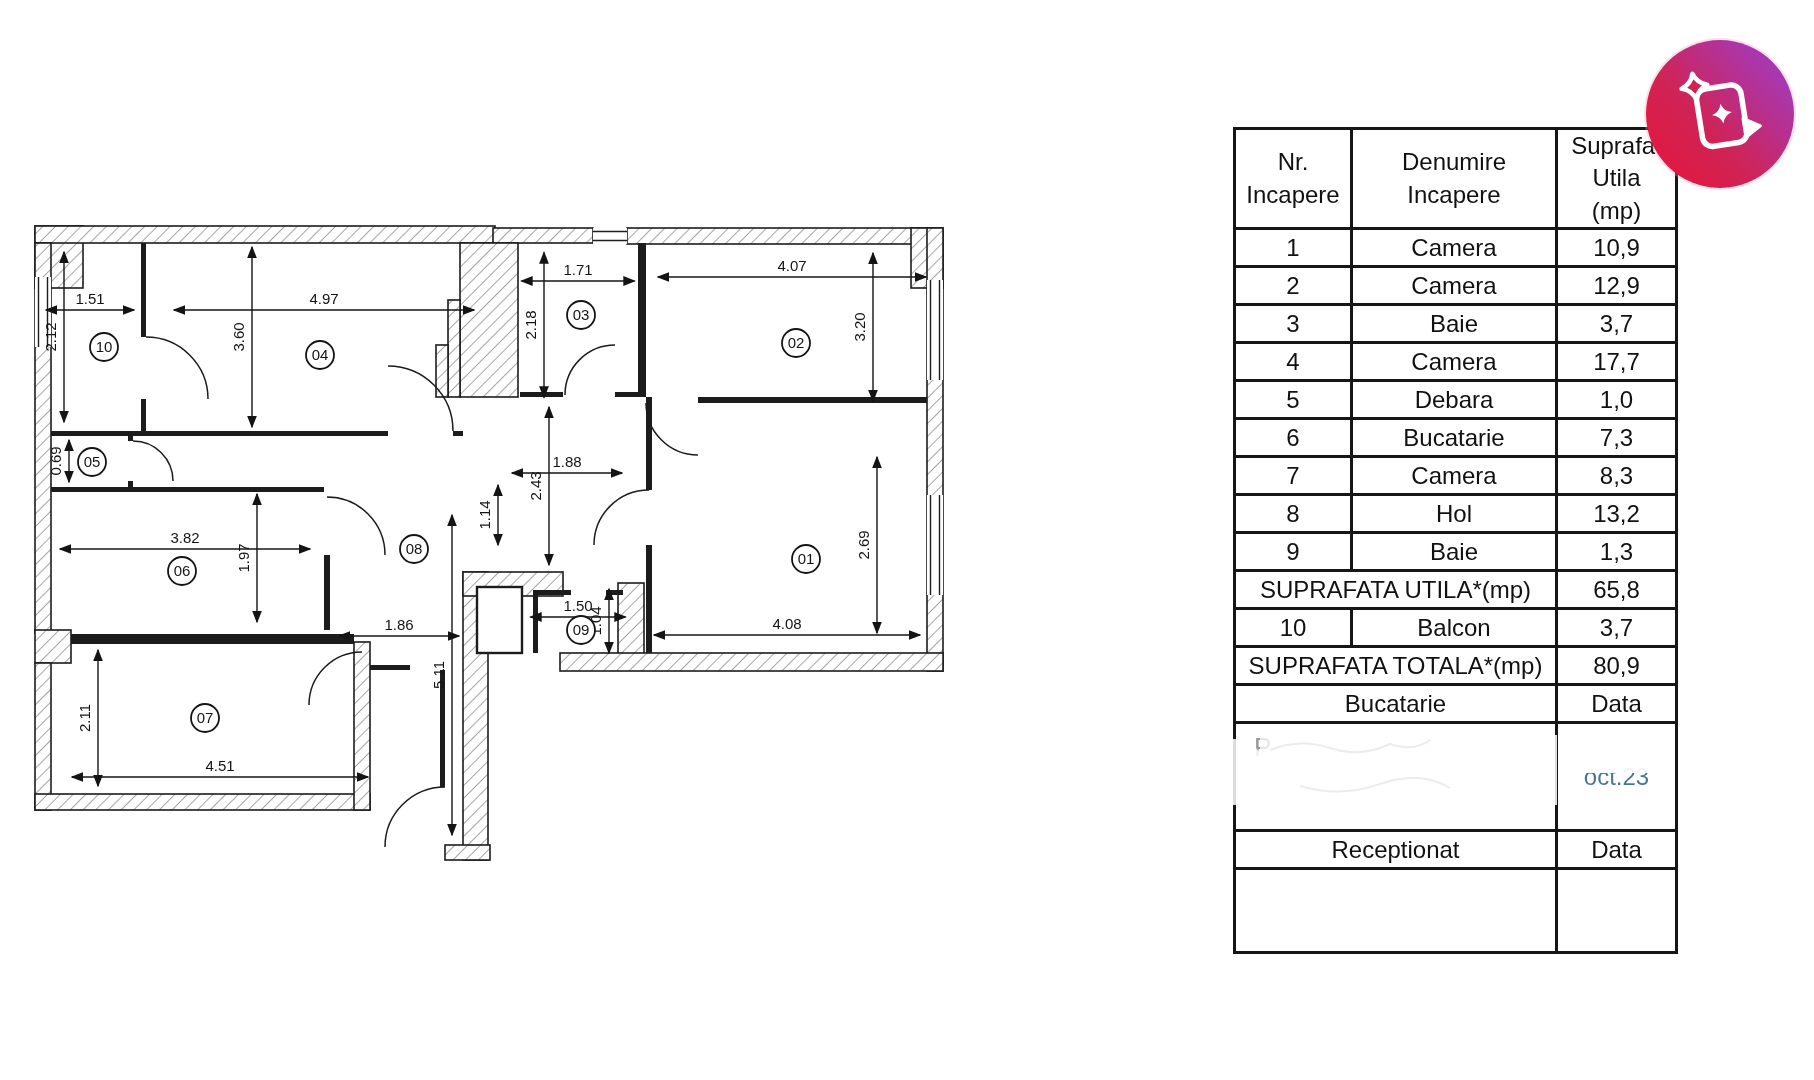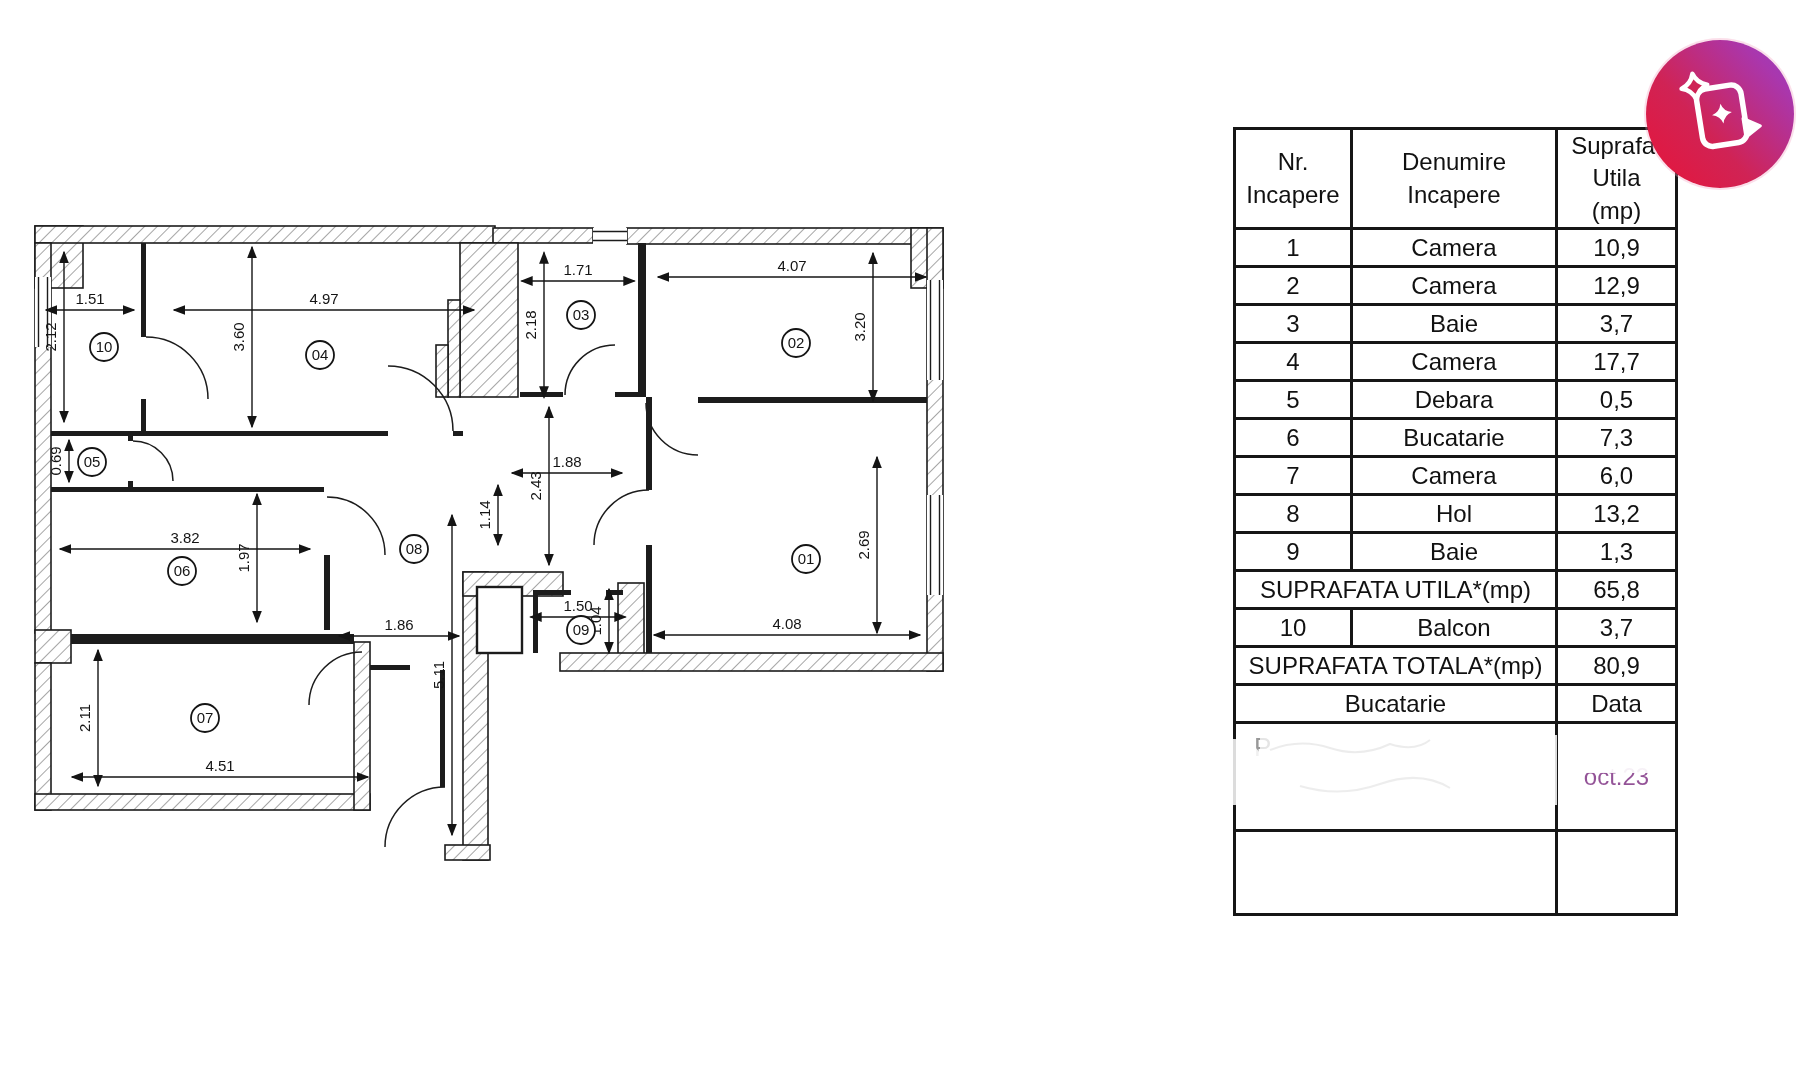--- a/index.html
+++ b/index.html
@@ -14,21 +14,21 @@
   #tablewrap{position:absolute;left:1233px;top:127px;}
   table.area{border-collapse:collapse;table-layout:fixed;width:442px;background:#fff;}
   table.area td{border:3px solid #161616;font-size:24px;color:#111;text-align:center;
                 padding:0 4px;overflow:hidden;white-space:nowrap;}
   td.num{text-align:right;padding-right:16px;}
   td.left{text-align:left;padding-left:6px;margin-left:44px;}
   td.hdr{font-size:24px;line-height:1.35;}
   td.sig{position:relative;}
   .faintP{position:absolute;left:18px;top:8px;font-size:26px;color:#444;opacity:.55;}
   .scrib{position:absolute;pointer-events:none;}
-  .datefade{position:relative;color:#701a75;opacity:.75;margin-top:32px;}
+  .datefade{position:relative;color:#0c4a6e;opacity:.75;margin-top:32px;}
   .datefade::after{content:"";position:absolute;left:-6px;top:-4px;right:-6px;height:14px;background:rgba(255,255,255,.92);}
   .eraser{position:absolute;background:rgba(255,255,255,.85);}
 
   
   #logo{position:absolute;left:1646px;top:40px;width:148px;height:148px;border-radius:50%;
         background:linear-gradient(48deg,#e3173e 8%,#d02355 40%,#a937ae 82%,#9340bf 100%);
         box-shadow:0 0 0 2px rgba(244,164,196,.35);}
 </style>
 </head>
 <body>
@@ -294,31 +294,31 @@
             <td class="num">3,7</td>
           </tr>
           <tr style="height: 38px;">
             <td>4</td>
             <td>Camera</td>
             <td class="num">17,7</td>
           </tr>
           <tr style="height: 38px;">
             <td>5</td>
             <td>Debara</td>
-            <td class="num">0,5</td>
+            <td class="num">1,0</td>
           </tr>
           <tr style="height: 38px;">
             <td>6</td>
             <td>Bucatarie</td>
             <td class="num">7,3</td>
           </tr>
           <tr style="height: 38px;">
             <td>7</td>
             <td>Camera</td>
-            <td class="num">6,0</td>
+            <td class="num">8,3</td>
           </tr>
           <tr style="height: 38px;">
             <td>8</td>
             <td>Hol</td>
             <td class="num">13,2</td>
           </tr>
           <tr style="height: 38px;">
             <td>9</td>
             <td>Baie</td>
             <td class="num">1,3</td>
@@ -345,20 +345,24 @@
               <span class="faintP">P</span>
               <svg width="310" height="100" class="scrib" style="left: 4px; top: 0px;">
                 <path d="M 30,26 Q 60,14 90,24 T 150,20 Q 175,28 190,16" fill="none" stroke="#6a6a6a" stroke-width="2" opacity="0.5"></path>
                 <path d="M 60,62 Q 100,74 140,60 T 210,64" fill="none" stroke="#7a7a7a" stroke-width="2" opacity="0.45"></path>
                 <rect x="20" y="6" width="240" height="30" fill="#ffffff" opacity="0.75"></rect>
                 <rect x="40" y="50" width="230" height="26" fill="#ffffff" opacity="0.7"></rect>
               </svg>
             </td>
             <td class="sig"><span class="datefade">oct.23</span></td>
           </tr>
+          <tr style="height: 38px;">
+            <td colspan="2" class="left">Receptionat</td>
+            <td class="left">Data</td>
+          </tr>
           <tr style="height: 84px;">
             <td colspan="2"></td>
             <td></td>
           </tr>
         </tbody>
     </table>
 
     <div class="eraser" style="left:-40px;top:612px;width:70px;height:66px;border-radius:40%;"></div>
     <div class="eraser" style="left:310px;top:608px;width:14px;height:70px;"></div>
   </div>

